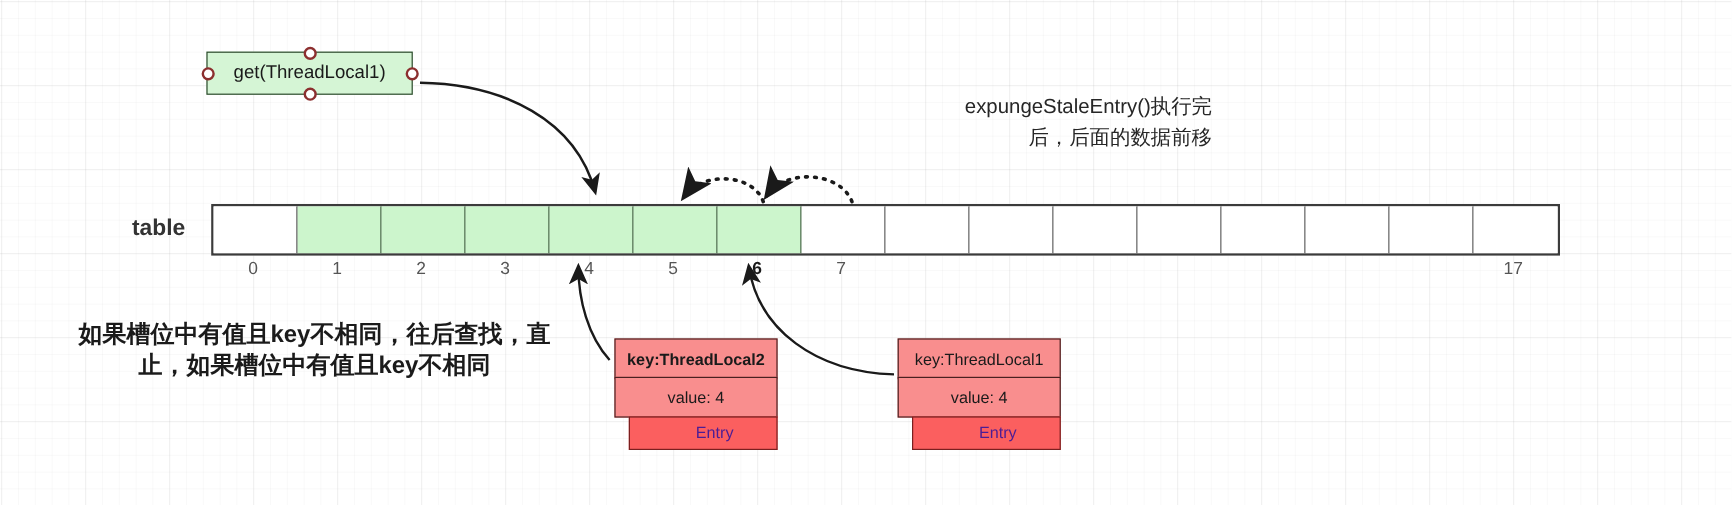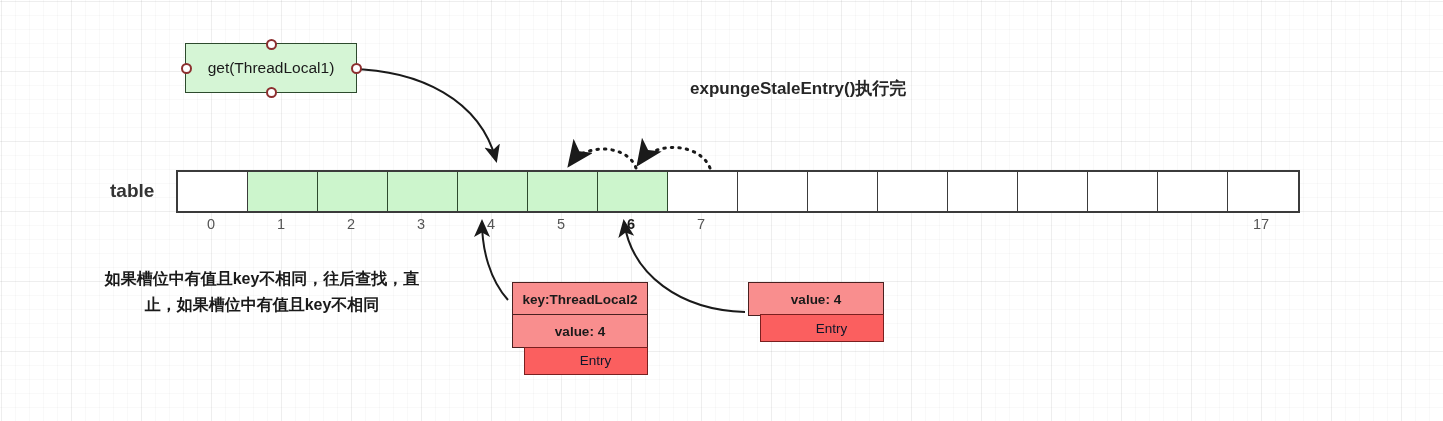--- a/index.html
+++ b/index.html
@@ -32,28 +32,27 @@
     width: 1443px; height: 421px;
     pointer-events: none;
   }
 
   
   .green-box {
     position: absolute;
     left: 172px;
     top: 43px;
     width: 172px;
-    height: 50px;
+    height: 36px;
     background: #d5f5d5;
     border: 1.6px solid #2d4a2d;
     box-sizing: border-box;
     display: flex;
     align-items: center;
     justify-content: center;
-    margin-left: 13px;
   }
   .green-box .label {
     font-size: 15.5px;
     color: #1a1a1a;
     white-space: nowrap;
   }
   .conn {
     position: absolute;
     width: 11px;
     height: 11px;
@@ -66,22 +65,22 @@
   .conn.bottom { left: 50%; margin-left: -5.5px; bottom: -5.5px; }
   .conn.left   { top: 50%; margin-top: -5.5px; left: -5.5px; }
   .conn.right  { top: 50%; margin-top: -5.5px; right: -5.5px; }
 
   
   .title-block {
     position: absolute;
     left: 690px;
     top: 76px;
     width: 320px;
-    text-align: left;
-    font-weight: bold;
+    text-align: right;
+    font-weight: normal;
     font-size: 17px;
     line-height: 26px;
     color: #262626;
   }
 
   
   .table-label {
     position: absolute;
     left: 110px;
     top: 180px;
@@ -125,21 +124,21 @@
   .idx.strong { font-weight: bold; color: #1a1a1a; }
 
   
   .note {
     position: absolute;
     left: 42px;
     top: 266px;
     width: 440px;
     text-align: center;
     font-weight: bold;
-    font-size: 16px;
+    font-size: 20px;
     line-height: 26px;
     color: #1a1a1a;
   }
 
   
   .entry {
     position: absolute;
     width: 136px;
   }
   .entry .row {
@@ -149,33 +148,33 @@
     height: 34px;
     display: flex;
     align-items: center;
     justify-content: center;
     font-size: 13.5px;
     color: #1a1a1a;
     margin-top: -1.6px;
   }
   .entry .row:first-child { margin-top: 0; }
   .entry .row.key-bold { font-weight: bold; }
-  .entry .row.val { font-weight: bold; }
+  .entry .row.val { font-weight: normal; }
   .entry .foot {
     box-sizing: border-box;
     border: 1.6px solid #7a1f1f;
     background: #fb5f5f;
     height: 28px;
     margin-left: 12px;
     margin-top: -1.6px;
     display: flex;
     align-items: center;
     justify-content: center;
     font-size: 13.5px;
-    color: #0f172a;
+    color: #4c1d95;
     padding-left: 19px;
   }
   #entry-1 { left: 512px; top: 282px; }
   #entry-2 { left: 748px; top: 282px; }
 </style>
 </head>
 <body>
 
 <div id="canvas">
 
@@ -202,20 +201,21 @@
   <div class="green-box">
     <span class="label">get(ThreadLocal1)</span>
     <span class="conn top"></span>
     <span class="conn bottom"></span>
     <span class="conn left"></span>
     <span class="conn right"></span>
   </div>
 
   <div class="title-block">
     <div>expungeStaleEntry()执行完</div>
+    <div>后，后面的数据前移</div>
   </div>
 
   <div class="table-label">table</div>
 
   <div class="table-row">
     <div class="cell"></div>
     <div class="cell filled"></div>
     <div class="cell filled"></div>
     <div class="cell filled"></div>
     <div class="cell filled"></div>
@@ -256,17 +256,18 @@
     <div>止，如果槽位中有值且key不相同</div>
   </div>
 
   <div class="entry" id="entry-1">
     <div class="row key-bold">key:ThreadLocal2</div>
     <div class="row val">value: 4</div>
     <div class="foot">Entry</div>
   </div>
 
   <div class="entry" id="entry-2">
+    <div class="row">key:ThreadLocal1</div>
     <div class="row val">value: 4</div>
     <div class="foot">Entry</div>
   </div>
 
 </div>
 
 </body></html>

